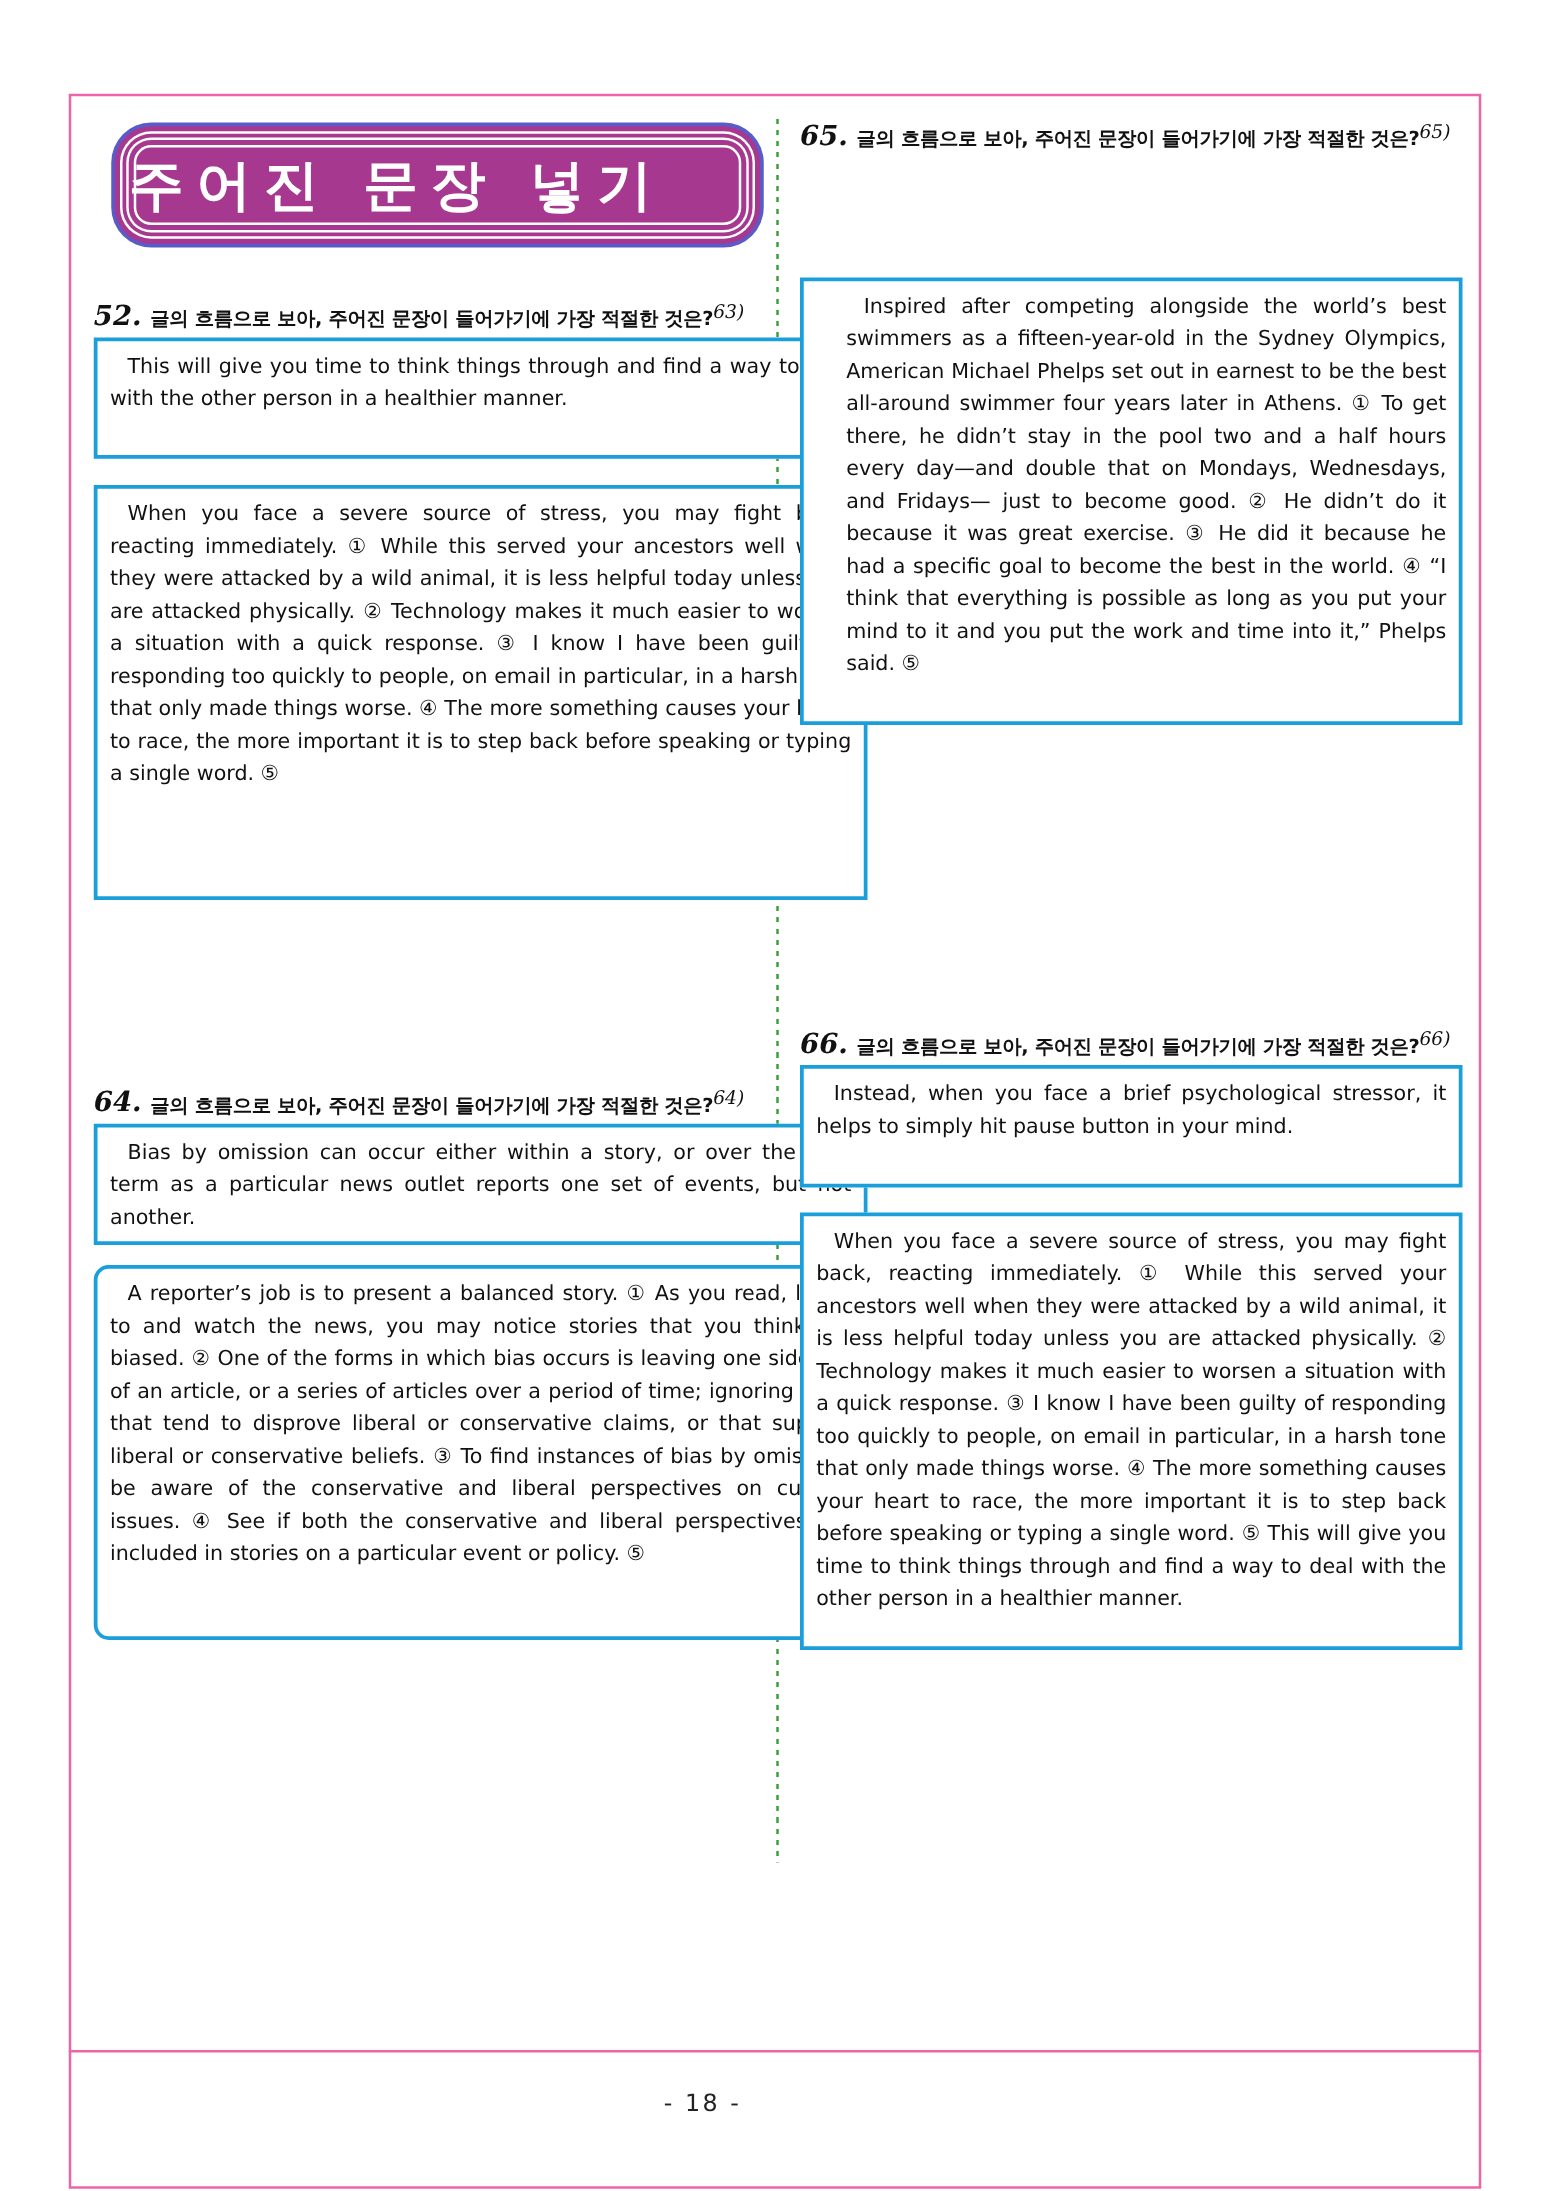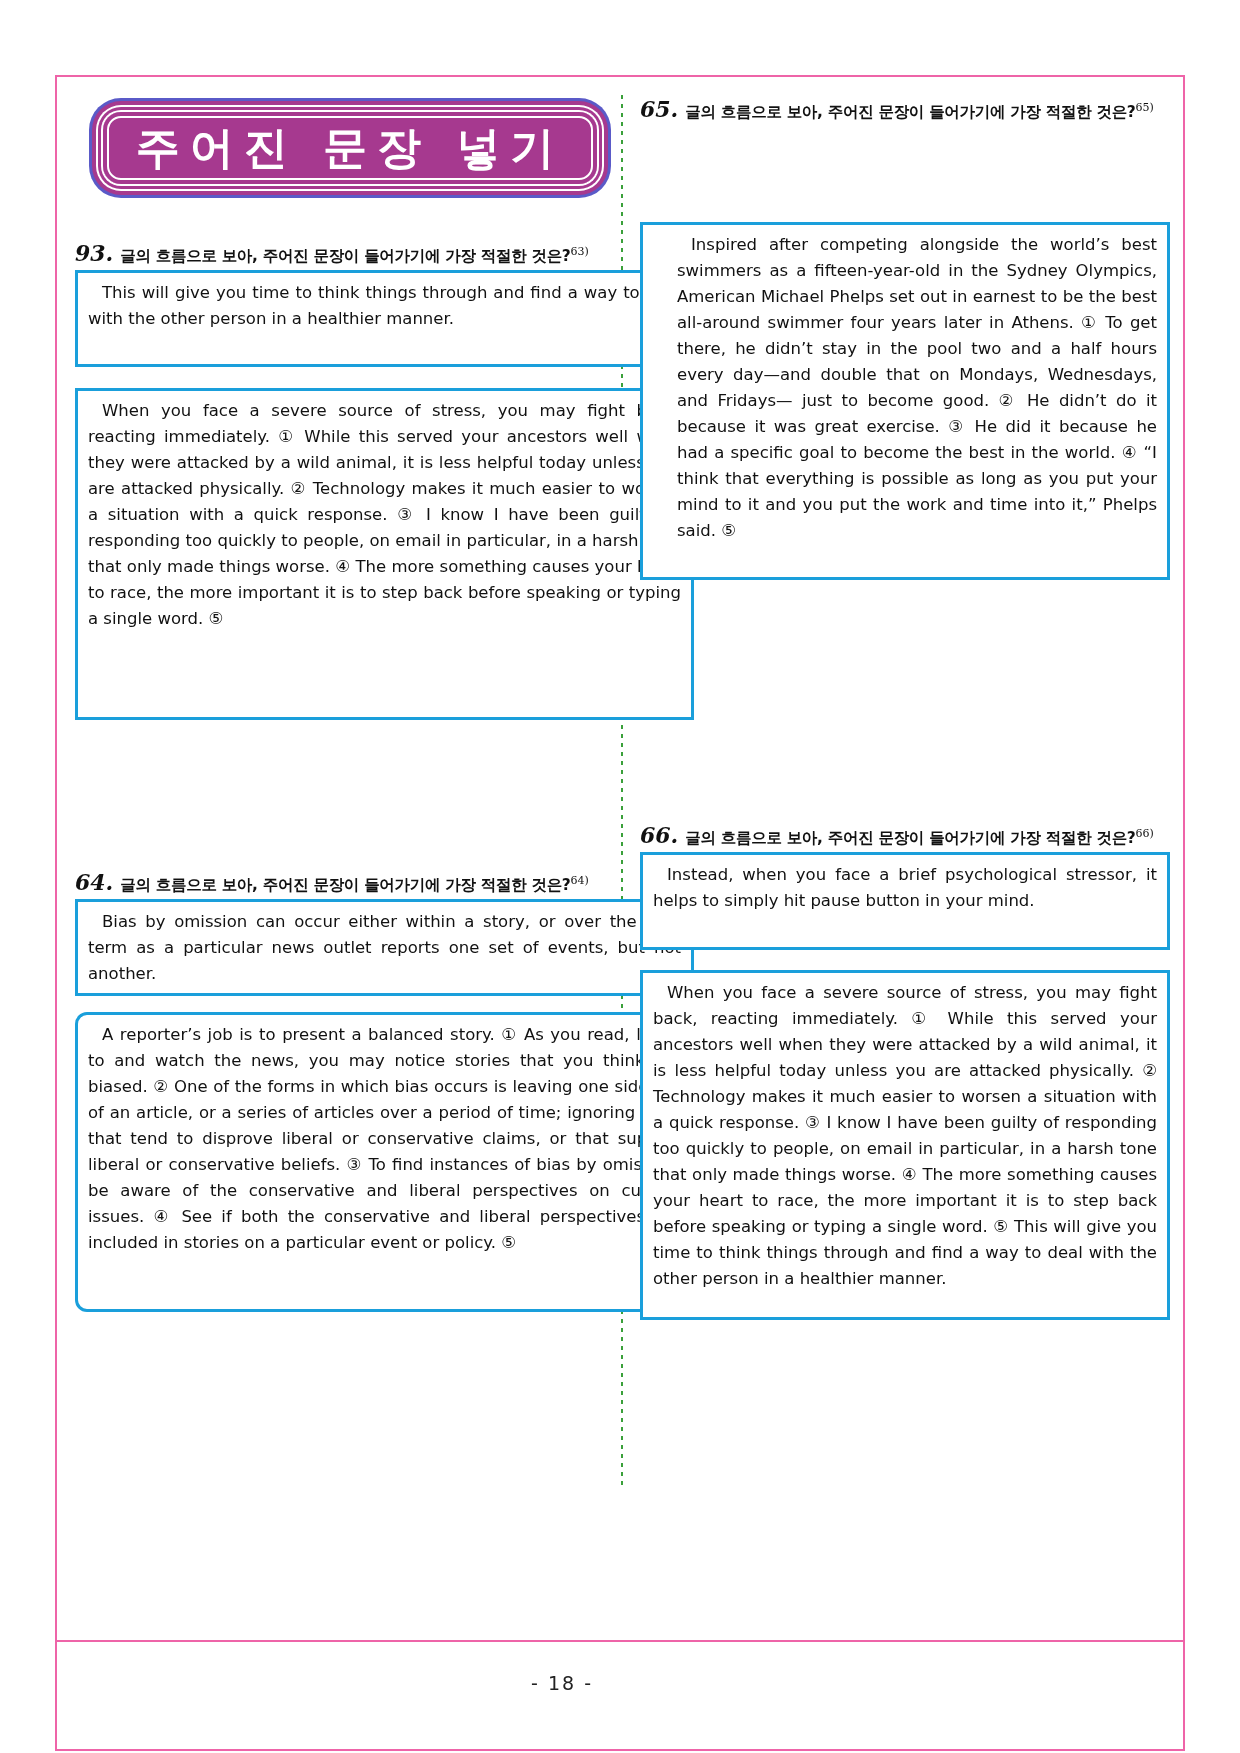--- a/index.html
+++ b/index.html
@@ -26,41 +26,41 @@
   .divider{
     position:absolute;left:621px;top:95px;width:2px;height:1395px;
     background:repeating-linear-gradient(to bottom,var(--divider-green) 0 4px,transparent 4px 9px);
   }
 
   .title-box{
     position:absolute;left:103px;top:112px;width:494px;height:72px;
     background:var(--title-fill);
     border-radius:18px;
     color:#fff;
-    display:flex;align-items:center;justify-content:center;
+    display:flex;align-items:center;
     font-size:44px;font-weight:bold;letter-spacing:10px;
     box-shadow:
       inset 0 0 0 4px var(--title-fill),
       inset 0 0 0 6px #fff,
       0 0 0 2px #fff,
       0 0 0 5px var(--title-fill),
       0 0 0 7px #fff,
       0 0 0 11px var(--title-fill),
       0 0 0 14px var(--title-ring);
   }
 
   .q-header{position:absolute;white-space:nowrap;}
   .q-num{
     font-family:"DejaVu Serif","Liberation Serif",serif;
     font-style:italic;font-weight:bold;font-size:22px;margin-right:7px;
   }
   .q-prompt{font-weight:bold;font-size:15.5px;letter-spacing:-0.3px;}
   .q-foot{
     font-family:"DejaVu Serif","Liberation Serif",serif;
-    font-size:11px;vertical-align:super;
+    font-style:italic;font-size:15px;vertical-align:super;
   }
 
   .sbox{
     position:absolute;background:#fff;
     border:3px solid var(--box-blue);
     padding:7px 10px 6px 10px;
     font-size:16.5px;line-height:26px;
     text-align:justify;
   }
   .sbox p{text-indent:14px;}
@@ -79,21 +79,21 @@
 
   <div class="page-frame"></div>
   <div class="footer-line"></div>
   <div class="divider"></div>
 
   <div class="title-box">
     <span>주어진 문장 넣기</span>
   </div>
 
   <div class="q-header" style="left:75px;top:240px;">
-    <span class="q-num">93.</span><span class="q-prompt">글의 흐름으로 보아, 주어진 문장이 들어가기에 가장 적절한 것은?</span><span class="q-foot">63)</span>
+    <span class="q-num">52.</span><span class="q-prompt">글의 흐름으로 보아, 주어진 문장이 들어가기에 가장 적절한 것은?</span><span class="q-foot">63)</span>
   </div>
   <div class="sbox col-left" style="top:270px;min-height:97px;">
     <p>This will give you time to think things through and find a way to deal with the other person in a healthier manner.</p>
   </div>
   <div class="sbox col-left" style="top:388px;min-height:332px;">
     <p>When you face a severe source of stress, you may fight back, reacting immediately. ① While this served your ancestors well when they were attacked by a wild animal, it is less helpful today unless you are attacked physically. ② Technology makes it much easier to worsen a situation with a quick response. ③ I know I have been guilty of responding too quickly to people, on email in particular, in a harsh tone that only made things worse. ④ The more something causes your heart to race, the more important it is to step back before speaking or typing a single word. ⑤</p>
   </div>
 
   <div class="q-header" style="left:75px;top:869px;">
     <span class="q-num">64.</span><span class="q-prompt">글의 흐름으로 보아, 주어진 문장이 들어가기에 가장 적절한 것은?</span><span class="q-foot">64)</span>

